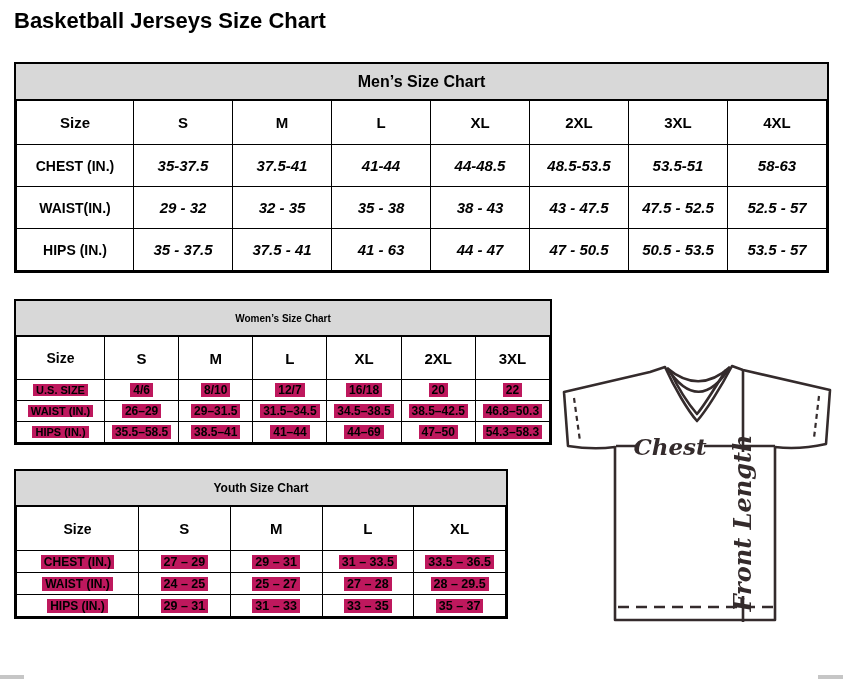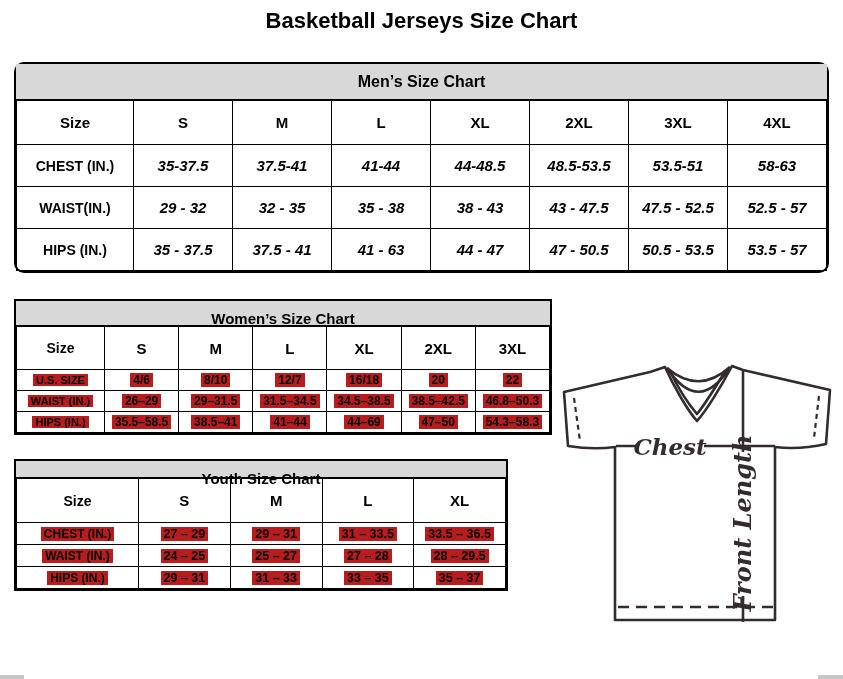--- a/index.html
+++ b/index.html
@@ -6,33 +6,33 @@
   html,body { width:843px; height:679px; }
   body {
     background:#ffffff;
     font-family:"Liberation Sans", sans-serif;
     position:relative;
     overflow:hidden;
     color:#000;
   }
   .page-title {
     width:815px; margin-left:14px; padding-top:8px;
-    text-align:center; font-size:22px; font-weight:bold;
+    font-size:22px; font-weight:bold;
   }
   .chart-box { border:2px solid #000; margin-left:14px; background:#fff; }
-  .chart-box.mens   { width:815px; margin-top:28px;border-radius:10px; }
+  .chart-box.mens   { width:815px; margin-top:28px; }
   .chart-box.womens { width:538px; margin-top:26px; }
   .chart-box.youth  { width:494px; margin-top:24px; }
   .chart-band {
     background:#d8d8d8; border-bottom:1px solid #000;
     text-align:center; font-weight:bold;
   }
   .mens .chart-band   { height:36px; line-height:36px; font-size:16px; }
-  .womens .chart-band { height:25px; line-height:35px; font-size:15px; }
-  .youth .chart-band  { height:17px; line-height:35px; font-size:15px; }
+  .womens .chart-band { height:35px; line-height:35px; font-size:10px; }
+  .youth .chart-band  { height:35px; line-height:35px; font-size:12px; }
 
   table { border-collapse:collapse; width:100%; table-layout:fixed; }
   th, td {
     border:1px solid #000; text-align:center; vertical-align:middle;
     font-weight:bold; white-space:nowrap; overflow:hidden;
   }
   
   .mens thead th { height:44px; font-size:15px; }
   .mens thead th:first-child { width:117px; font-size:15px; }
   .mens tbody th { height:42px; font-size:14px; }
@@ -41,21 +41,21 @@
   .womens thead th { height:43px; font-size:15px; }
   .womens thead th:first-child { width:88px; font-size:14px; }
   .womens tbody th { height:21px; font-size:11px; }
   .womens tbody td { height:21px; font-size:12px; }
   
   .youth thead th { height:44px; font-size:15px; }
   .youth thead th:first-child { width:122px; font-size:14px; }
   .youth tbody th { height:22px; font-size:12px; }
   .youth tbody td { height:22px; font-size:12.5px; }
   
-  .womens tbody span, .youth tbody span { background:#b91c1c; padding:0 3px; }
+  .womens tbody span, .youth tbody span { background:#be185d; padding:0 3px; }
 
   .jersey-diagram {
     position:absolute; left:553px; top:358px;
     width:288px; height:270px;
   }
   .jersey-diagram text {
     font-family:"DejaVu Serif", serif;
     font-style:italic; font-weight:bold; fill:#342b2c;
   }
   .scroll-remnant {

